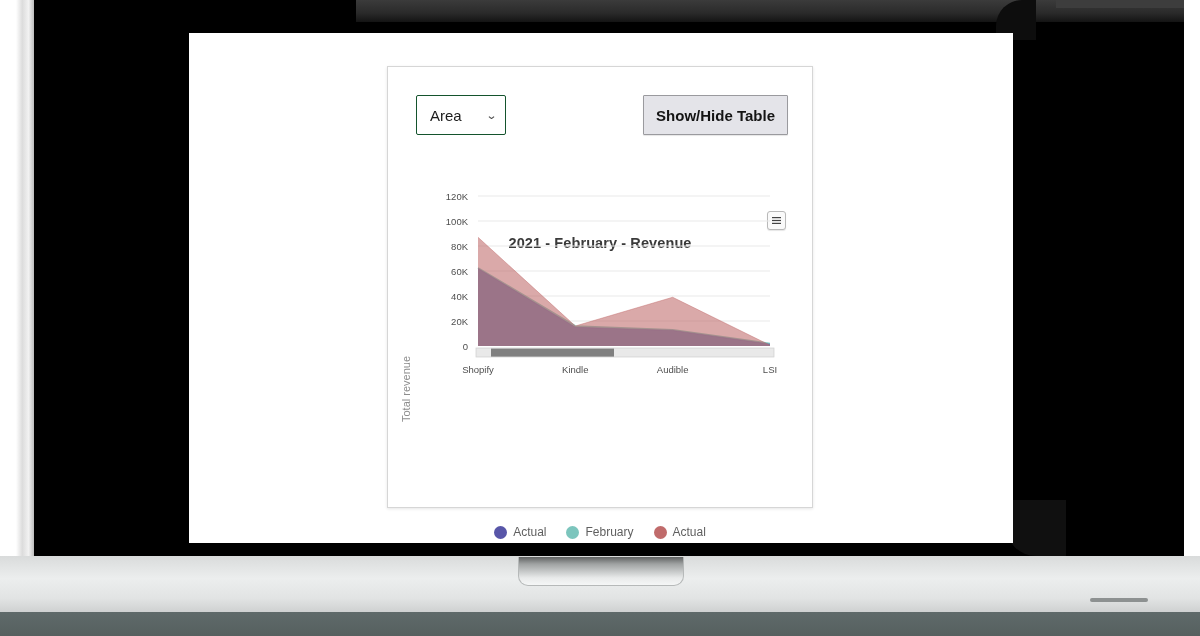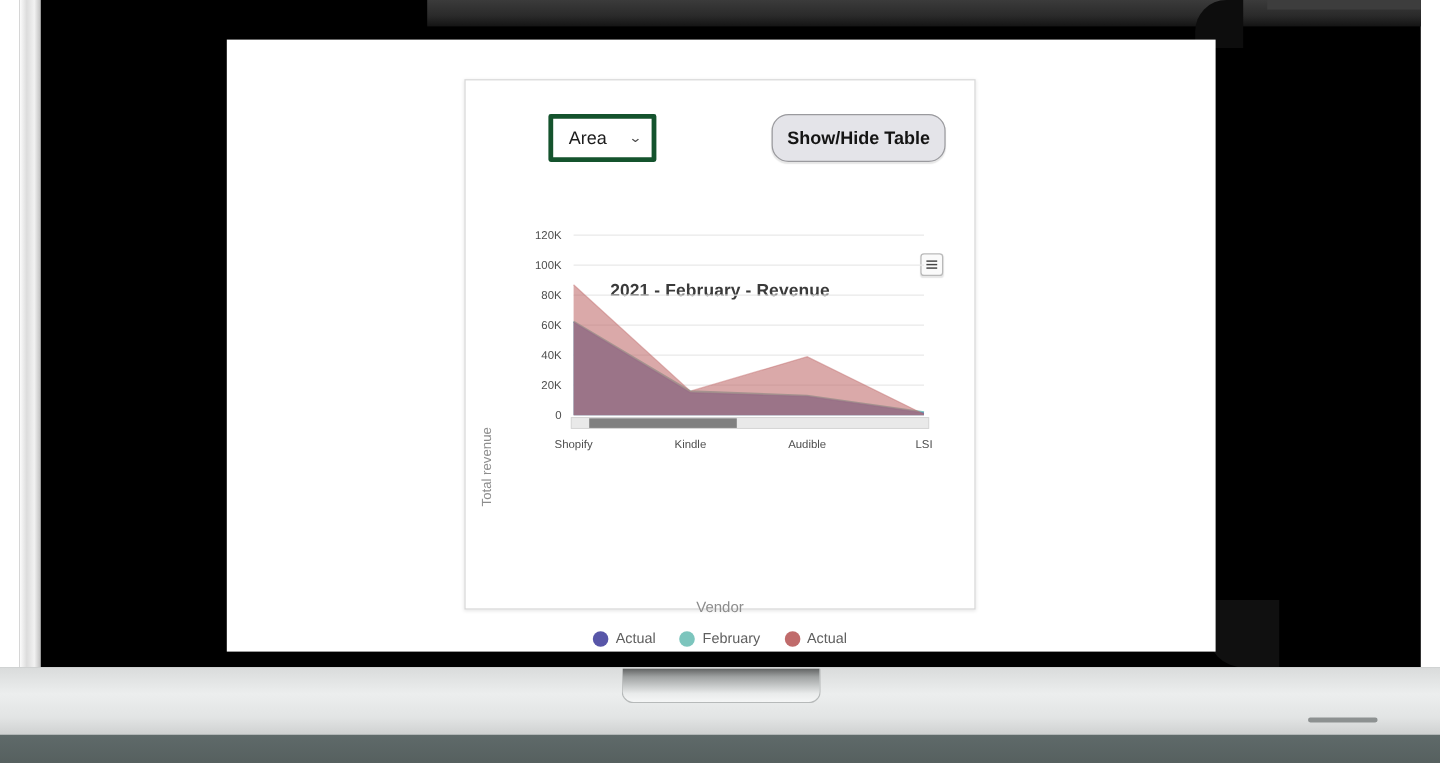--- a/index.html
+++ b/index.html
@@ -71,31 +71,31 @@
   #card{
     position:absolute;left:198px;top:33px;width:424px;height:440px;
     background:#ffffff;border:1px solid #d6d6d6;
     box-shadow:0 1px 3px rgba(0,0,0,.10);
   }
   .card-topbar{
     position:absolute;left:0;top:0;width:424px;height:84px;
   }
   #chart-type-select{
     position:absolute;left:28px;top:28px;width:90px;height:40px;
-    background:#ffffff;border:4px solid #14532d;border-radius:2px;
+    background:#ffffff;border:1px solid #14532d;border-radius:2px;
     display:flex;align-items:center;justify-content:space-between;
     padding:0 9px 0 13px;box-sizing:border-box;
-    font-size:15px;color:#1c1c1c;margin-left:41px;
+    font-size:15px;color:#1c1c1c;
   }
   #chart-type-select .chev{
     font-size:11px;color:#4a4a4a;line-height:1;transform:scaleX(1.25);
   }
   #show-hide-table-btn{
     position:absolute;right:24px;top:28px;height:40px;
-    background:#e4e4e9;border:1px solid #9a9a9e;border-radius:14px;
+    background:#e4e4e9;border:1px solid #9a9a9e;border-radius:1px;
     display:flex;align-items:center;justify-content:center;
     padding:0 12px;box-sizing:border-box;
     font-size:15px;font-weight:bold;color:#141414;
     box-shadow:0 1px 1px rgba(0,0,0,.10);
   }
 
   
   #chart-wrap{
     position:absolute;left:0;top:84px;width:424px;height:356px;
   }
@@ -229,21 +229,20 @@
               <text x="284.66666666666663" y="222" text-anchor="middle" font-size="9.5" fill="#4e4e4e" font-family="&quot;Liberation Sans&quot;, sans-serif">Audible</text>
               <text x="382" y="222" text-anchor="middle" font-size="9.5" fill="#4e4e4e" font-family="&quot;Liberation Sans&quot;, sans-serif">LSI</text>
             </g>
           <g id="scrollbar">
               <rect x="88" y="197" width="298" height="9" fill="#e9e9e9" stroke="#cfcfcf" stroke-width="0.7"></rect>
               <rect x="103" y="197.6" width="123" height="8" fill="#808080"></rect>
             </g>
         </svg>
 
         <div id="axis-y-title">Total revenue</div>
-        <div id="axis-x-title">Vendor</div>
 
         <div id="legend">
             <div class="legend-item">
               <span class="legend-dot" style="background: rgb(88, 86, 168);"></span>
               <span class="legend-label">Actual</span>
             </div>
             <div class="legend-item">
               <span class="legend-dot" style="background: rgb(124, 197, 189);"></span>
               <span class="legend-label">February</span>
             </div>

